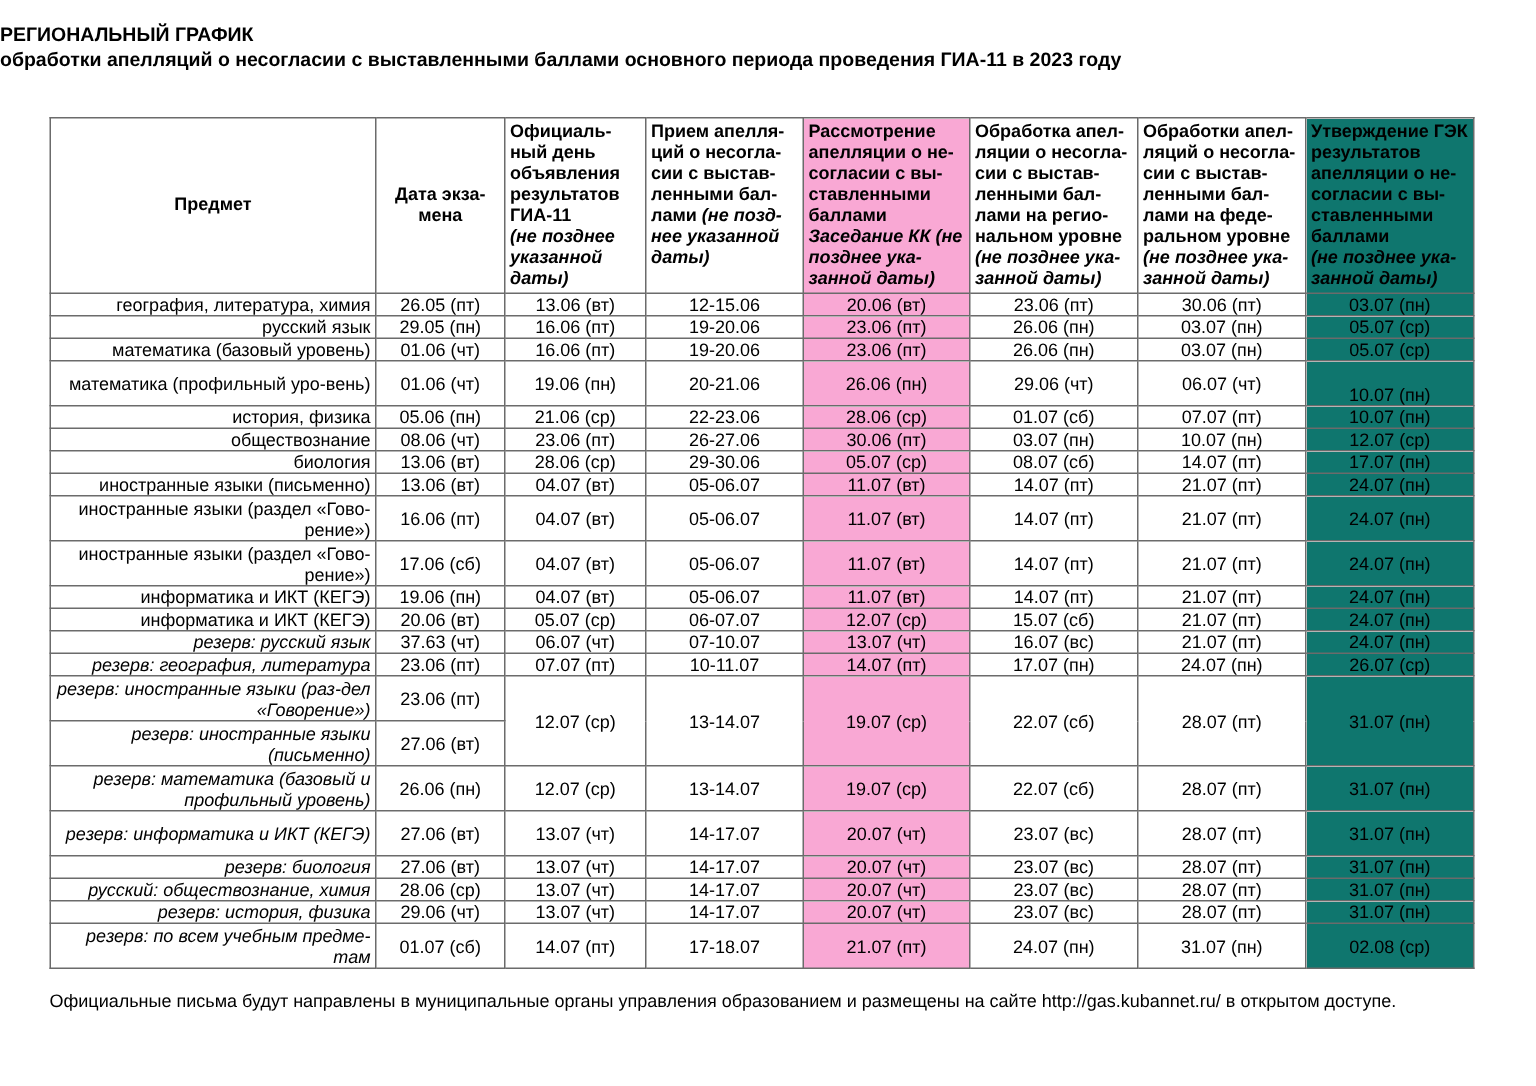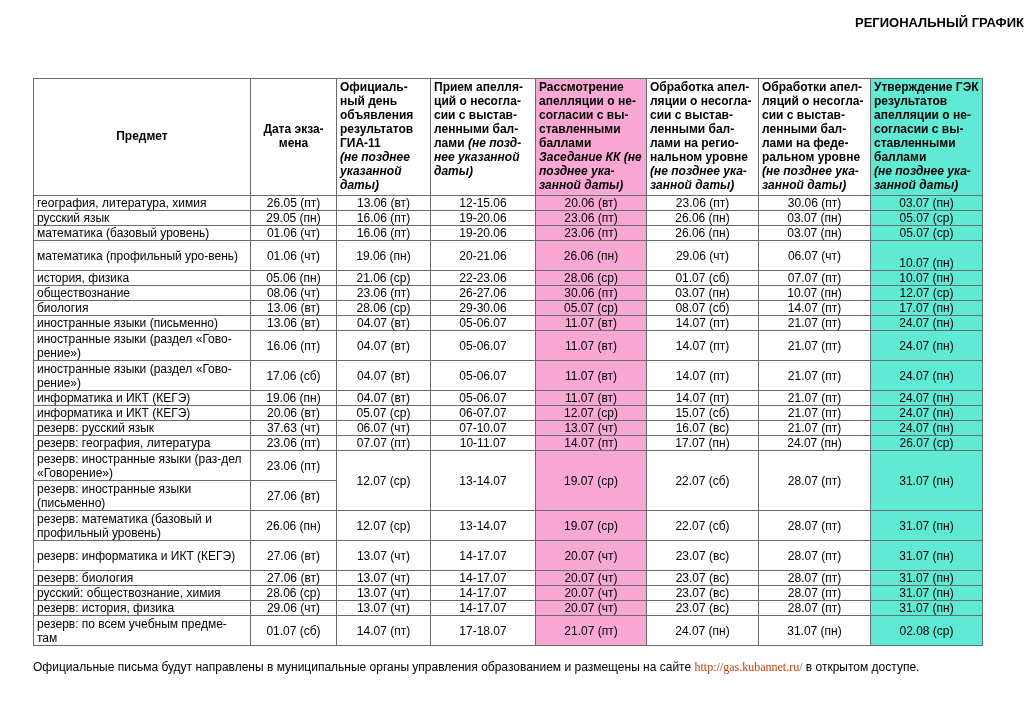--- a/index.html
+++ b/index.html
@@ -1,43 +1,44 @@
 <!DOCTYPE html>
 <html><head>
 <meta charset="utf-8">
 <style>
   html, body { margin: 0; padding: 0; background: #ffffff; }
   body { width: 1024px; height: 724px; position: relative; overflow: hidden;
          font-family: "Liberation Sans", sans-serif; color: #000; }
-  .title-block { position: absolute; top: 14px; left: 0; width: 1024px; text-align: right;
+  .title-block { position: absolute; top: 14px; left: 0; width: 1024px; text-align: left;
                  font-weight: bold; font-size: 13px; line-height: 17px; }
   .title-block div { white-space: nowrap; }
   table.grid { position: absolute; left: 33px; top: 78px; border-collapse: collapse;
                table-layout: fixed; font-size: 12px; }
   table.grid td, table.grid th { border: 1px solid #6b6b6b; padding: 0 3px; vertical-align: middle;
                line-height: 14px; overflow: hidden; }
   table.grid th { font-weight: bold; text-align: left; vertical-align: top; padding-top: 1px; padding-bottom: 3px; }
   table.grid th.center { text-align: center; vertical-align: middle; margin-top: 35px; }
   table.grid th .note { font-style: italic; }
   table.grid td.c { text-align: center; }
-  table.grid td.subj { text-align: left; }
-  table.grid tr.reserve td.subj { }
+  table.grid td.subj { text-align: right; }
+  table.grid tr.reserve td.subj { font-style: italic; }
   .col-blue { background: #f9a8d4; }
-  .col-green { background: #5eead4; }
+  .col-green { background: #0f766e; }
   table.grid tr.h1 td { height: 14px; }
   table.grid tr.h2 td { height: 29px; }
   table.grid td.bottom { vertical-align: bottom; }
   .footer { position: absolute; left: 33px; top: 660px; width: 960px; font-size: 12px; line-height: 14.5px; }
-  .footer a { color: #c2410c; text-decoration: none; font-family: Liberation Serif, serif; }
+  .footer a { color: #000000; text-decoration: none; }
 </style>
 </head>
 <body>
 
 <div class="title-block">
   <div>РЕГИОНАЛЬНЫЙ ГРАФИК</div>
+  <div>обработки апелляций о несогласии с выставленными баллами основного периода проведения ГИА-11 в 2023 году</div>
 </div>
 
 <table class="grid">
   <colgroup>
     <col style="width:217px">
       <col style="width:86px">
       <col style="width:94px">
       <col style="width:105px">
     <col style="width:111px">
       <col style="width:112px">

